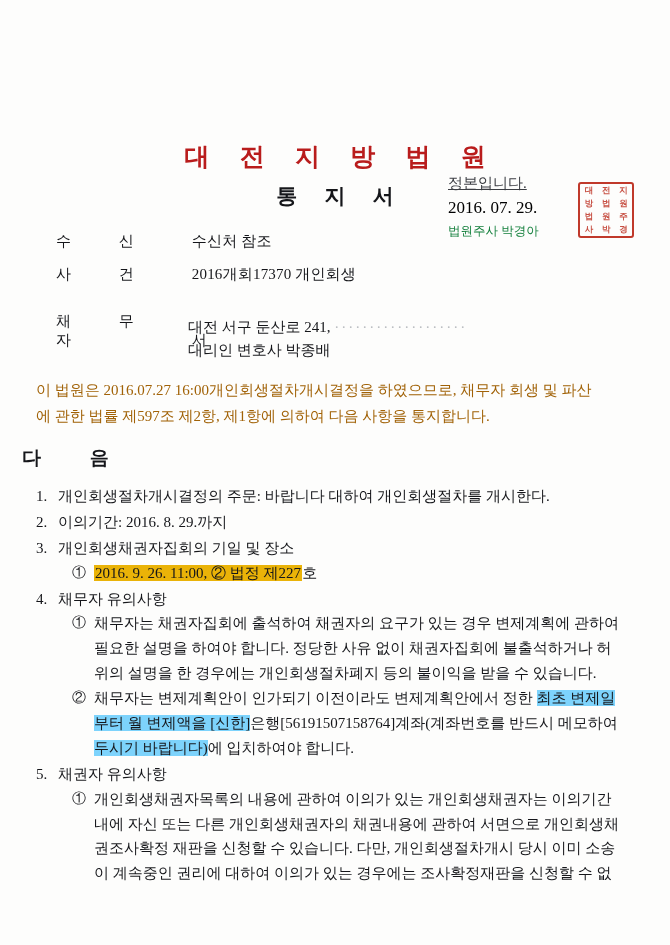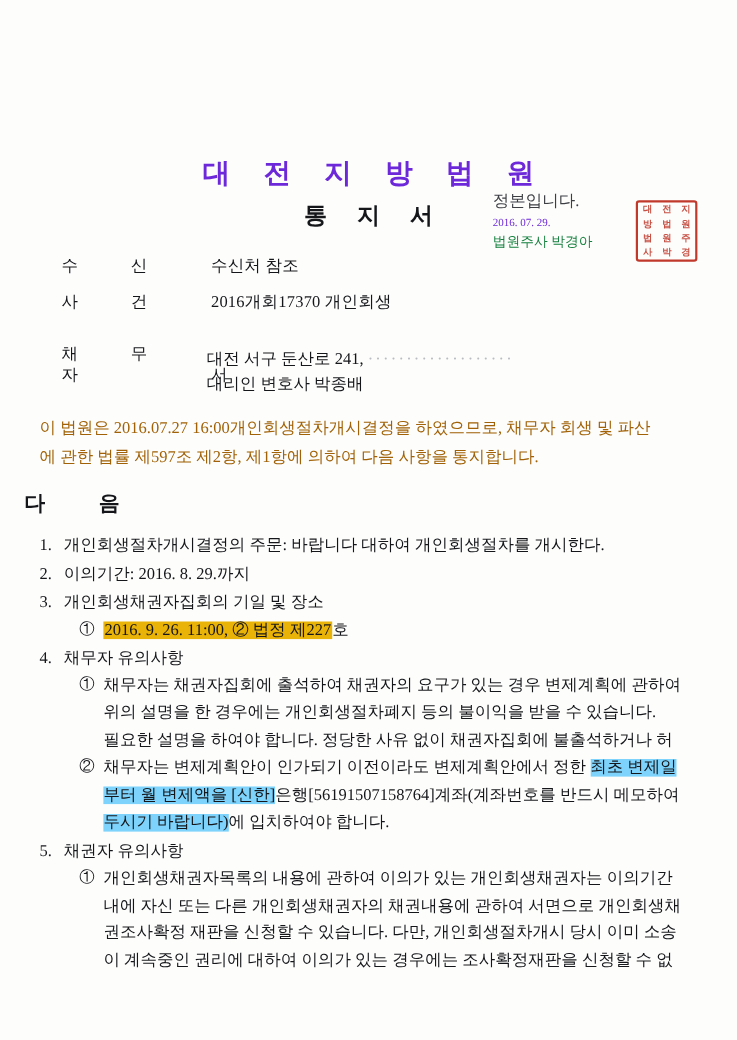--- a/index.html
+++ b/index.html
@@ -26,21 +26,21 @@
   .court-title {
     position: absolute;
     top: 140px;
     left: 0;
     width: 670px;
     text-align: center;
     font-size: 25px;
     font-weight: bold;
     letter-spacing: 12px;
     text-indent: 12px;
-    color: #6d28d9;
+    color: #b91c1c;
   }
   .doc-type {
     position: absolute;
     top: 182px;
     left: 0;
     width: 670px;
     text-align: center;
     font-size: 21px;
     font-weight: bold;
     letter-spacing: 11px;
@@ -50,22 +50,22 @@
 
   .cert-block {
     position: absolute;
     top: 172px;
     left: 448px;
     width: 140px;
     color: #4b4d52;
     font-size: 14px;
     line-height: 1.55;
   }
-  .cert-block .cert-line1 { font-size: 15px; color: #3c3e43; }
-  .cert-block .cert-line2 { font-size: 10px; color: #6d28d9; }
+  .cert-block .cert-line1 { font-size: 15px; color: #3c3e43; text-decoration: underline; }
+  .cert-block .cert-line2 { font-size: 17px; color: #000000; }
   .cert-block .cert-line3 { font-size: 12.5px; color: #15803d; }
 
   
   .seal {
     position: absolute;
     top: 182px;
     left: 578px;
     width: 56px;
     height: 56px;
     border: 2.5px solid #c0392b;
@@ -273,22 +273,22 @@
       </div>
     </div>
 
     <div class="li">
       <span class="num">4.</span>
       <span>채무자 유의사항</span>
 
       <div class="sub justify">
         <span class="cnum">①</span>
         <div>채무자는 채권자집회에 출석하여 채권자의 요구가 있는 경우 변제계획에 관하여</div>
+        <div>필요한 설명을 하여야 합니다. 정당한 사유 없이 채권자집회에 불출석하거나 허</div>
         <div>위의 설명을 한 경우에는 개인회생절차폐지 등의 불이익을 받을 수 있습니다.</div>
-        <div>필요한 설명을 하여야 합니다. 정당한 사유 없이 채권자집회에 불출석하거나 허</div>
       </div>
 
       <div class="sub justify">
         <span class="cnum">②</span>
         <div><span>채무자는 변제계획안이 인가되기 이전이라도 변제계획안에서 정한 </span><span class="hl-strong">최초 변제일</span></div>
         <div><span class="hl-strong">부터 월 변제액을 [신한]</span><span>은행[56191507158764]계좌(계좌번호를 반드시 메모하여</span></div>
         <div><span class="hl-strong">두시기 바랍니다)</span><span>에 입치하여야 합니다.</span></div>
       </div>
     </div>
 

